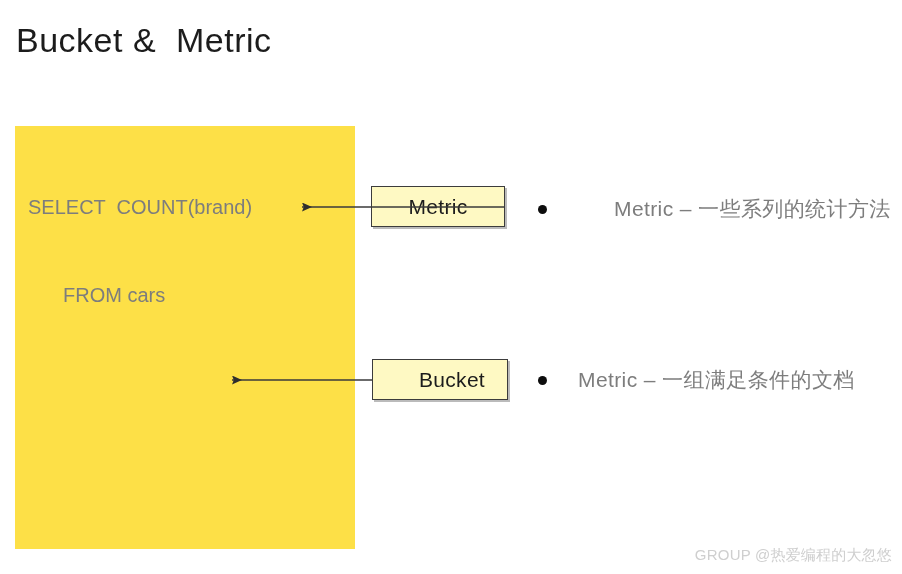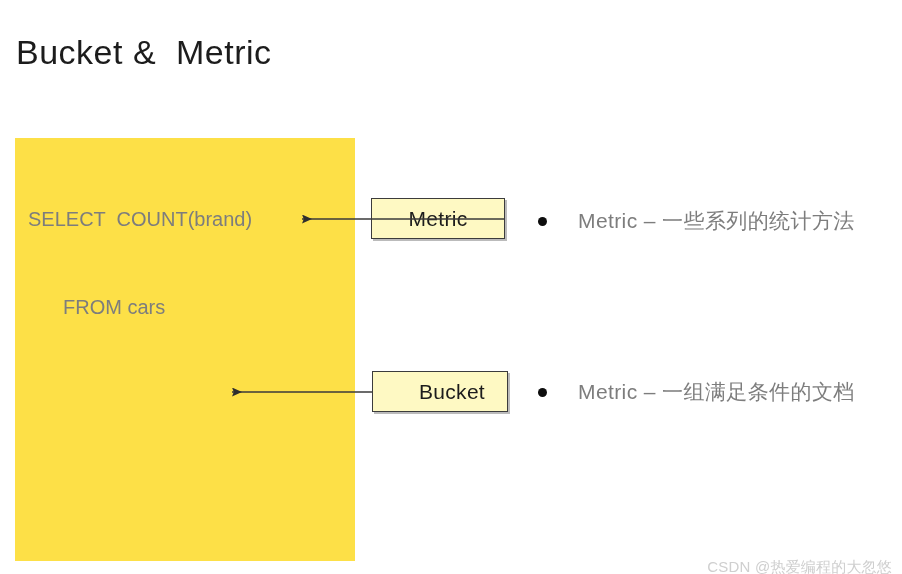--- a/index.html
+++ b/index.html
@@ -10,21 +10,21 @@
   body {
     width: 902px;
     height: 574px;
     position: relative;
     overflow: hidden;
     font-family: "Liberation Sans", "DejaVu Sans", sans-serif;
     -webkit-font-smoothing: antialiased;
   }
   #slide {
     position: absolute;
-    left: 0; top: 16px;
+    left: 0; top: 4px;
     width: 902px;
     height: 480px;
     background: #ffffff;
   }
   
   #slide-title {
     position: absolute;
     left: 16px;
     top: 14px;
     font-size: 34px;
@@ -92,21 +92,21 @@
     pointer-events: none;
   }
   
   .bullet-item {
     position: absolute;
     left: 534px;
     display: flex;
     align-items: center;
     height: 30px;
   }
-  #bullet-item-metric { top: 190px; }
+  #bullet-item-metric { top: 190px; gap: 36px; }
   #bullet-item-bucket { top: 361px; }
   .bullet-dot {
     width: 9px;
     height: 9px;
     border-radius: 50%;
     background: #0d0d0d;
     flex: 0 0 auto;
     margin-left: 4px;
   }
   .bullet-text {
@@ -156,15 +156,15 @@
   <div class="bullet-item" id="bullet-item-metric">
     <span class="bullet-dot"></span>
     <span class="bullet-text">Metric – 一些系列的统计方法</span>
   </div>
 
   <div class="bullet-item" id="bullet-item-bucket">
     <span class="bullet-dot"></span>
     <span class="bullet-text">Metric – 一组满足条件的文档</span>
   </div>
 
-  <div id="watermark">CSDN @热爱编程的大忽悠</div>
+  <div id="watermark">GROUP @热爱编程的大忽悠</div>
 
 </div>
 
 </body></html>

